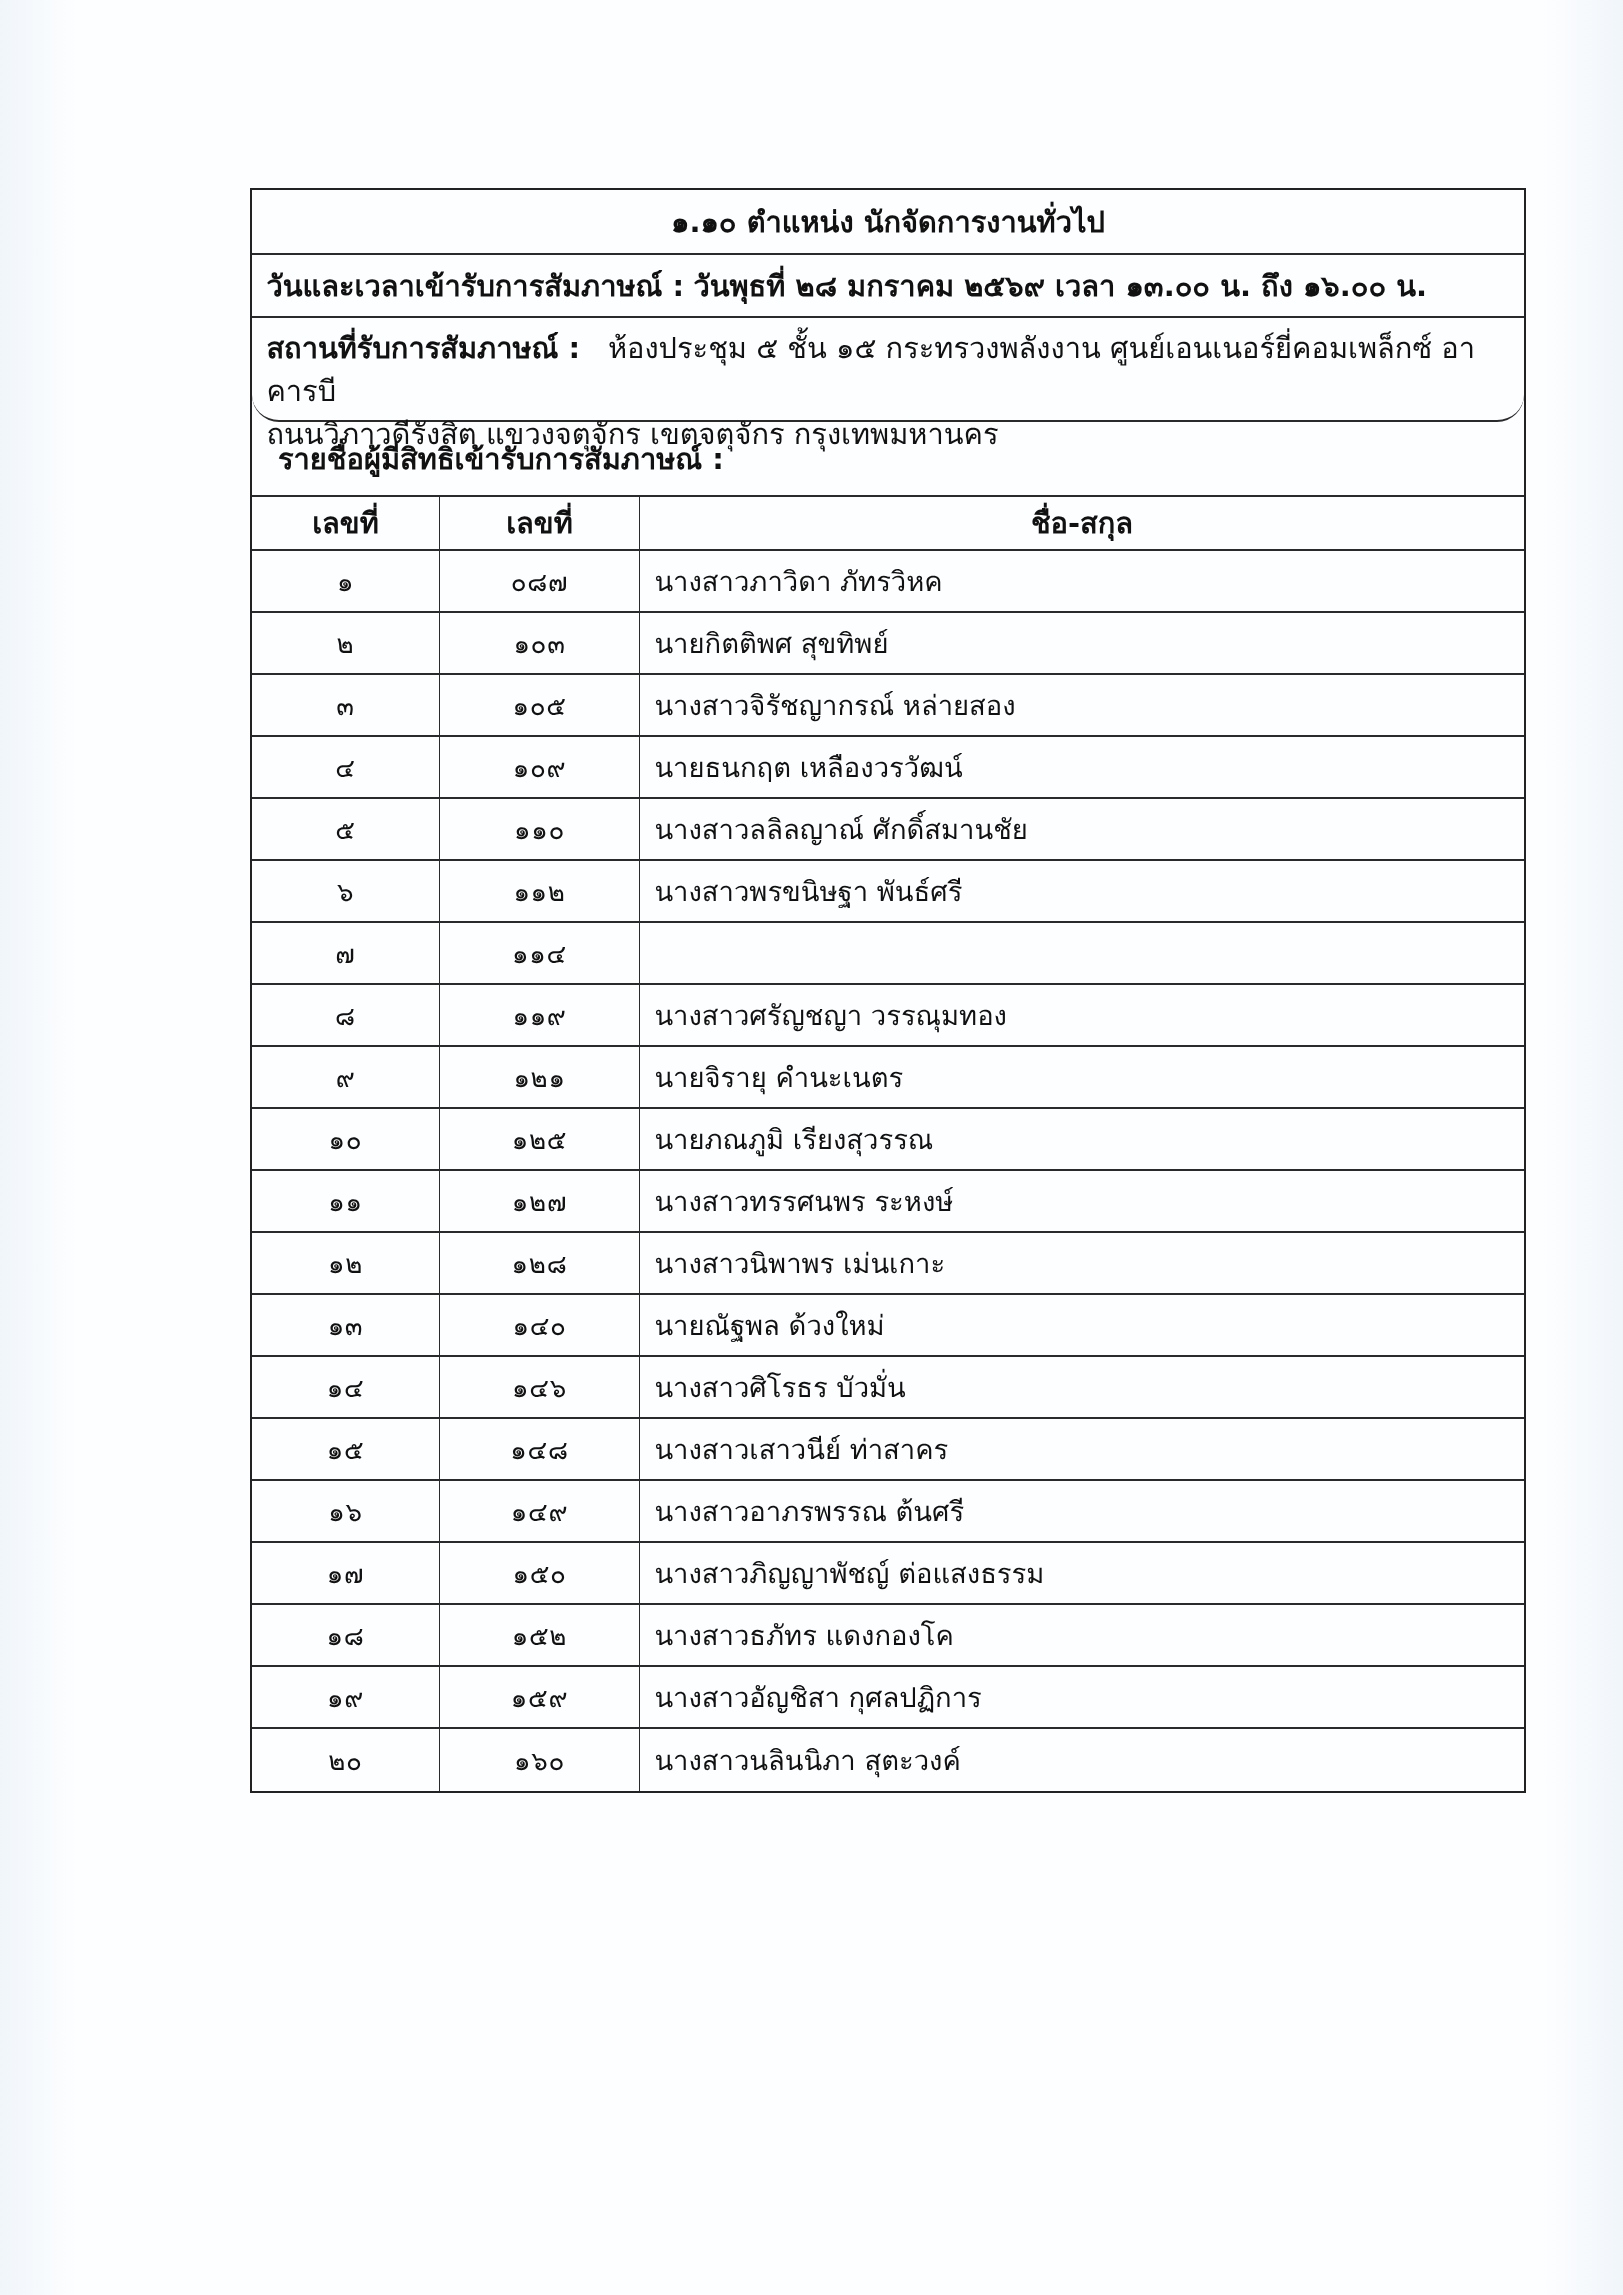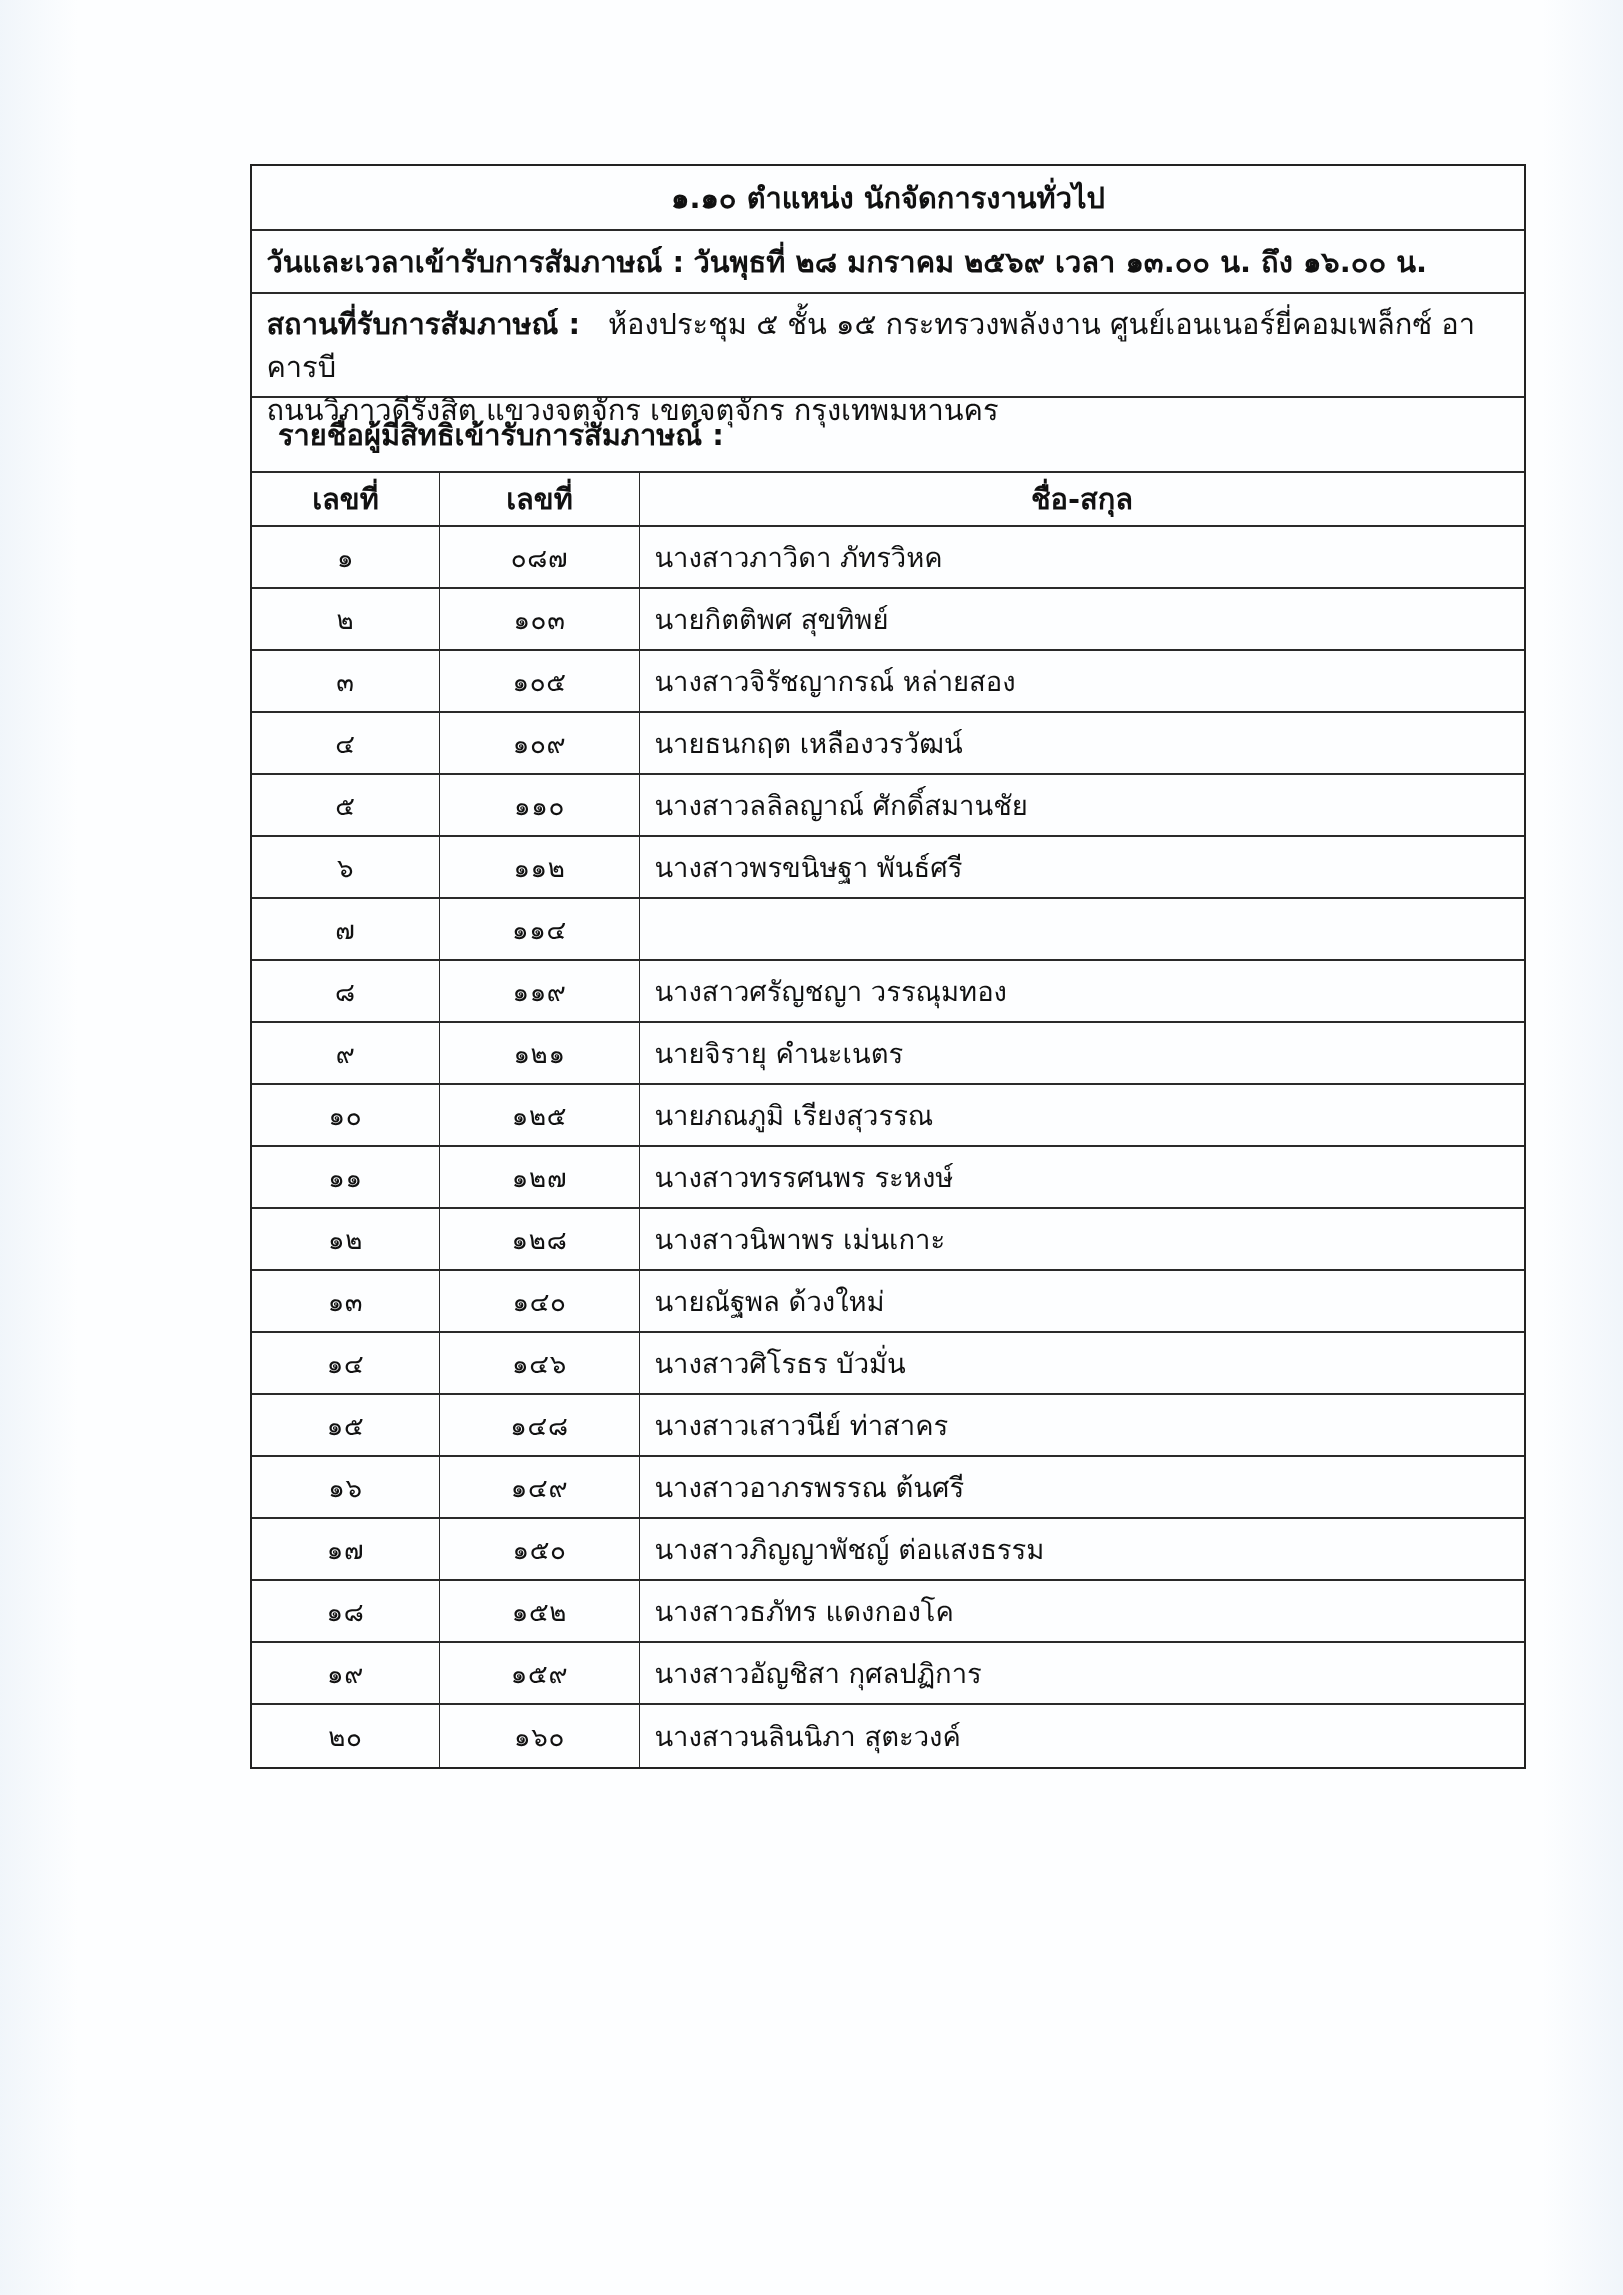--- a/index.html
+++ b/index.html
@@ -18,21 +18,21 @@
   .page-shade {
     position: absolute;
     inset: 0;
     background:
       linear-gradient(90deg, rgba(225,235,245,0.45) 0px, rgba(255,255,255,0) 78px, rgba(255,255,255,0) 1542px, rgba(225,235,245,0.45) 1623px);
     pointer-events: none;
   }
   .doc-table {
     position: absolute;
     left: 250px;
-    top: 164px;
+    top: 188px;
     width: 1276px;
     border: 2px solid #222;
     box-sizing: border-box;
   }
   .row {
     display: flex;
     border-bottom: 2px solid #2a2a2a;
     box-sizing: border-box;
   }
   .row:last-child { border-bottom: none; border-radius: 7px; }
@@ -51,20 +51,21 @@
   }
   .info-row .lbl { font-weight: bold; }
   .info-row .val { font-weight: bold; }
   .loc-row {
     height: 104px;
     padding: 9.1px 14.4px 0 14.4px;
     font-size: 29px;
     line-height: 43px;
     box-sizing: border-box;
     display: block;
+    border-radius: 27px;
   }
   .loc-row .lbl { font-weight: bold; }
   .list-row {
     height: 75px;
     align-items: center;
     padding-left: 26px;
     font-size: 29px;
     font-weight: bold;
   }
   .cell {

